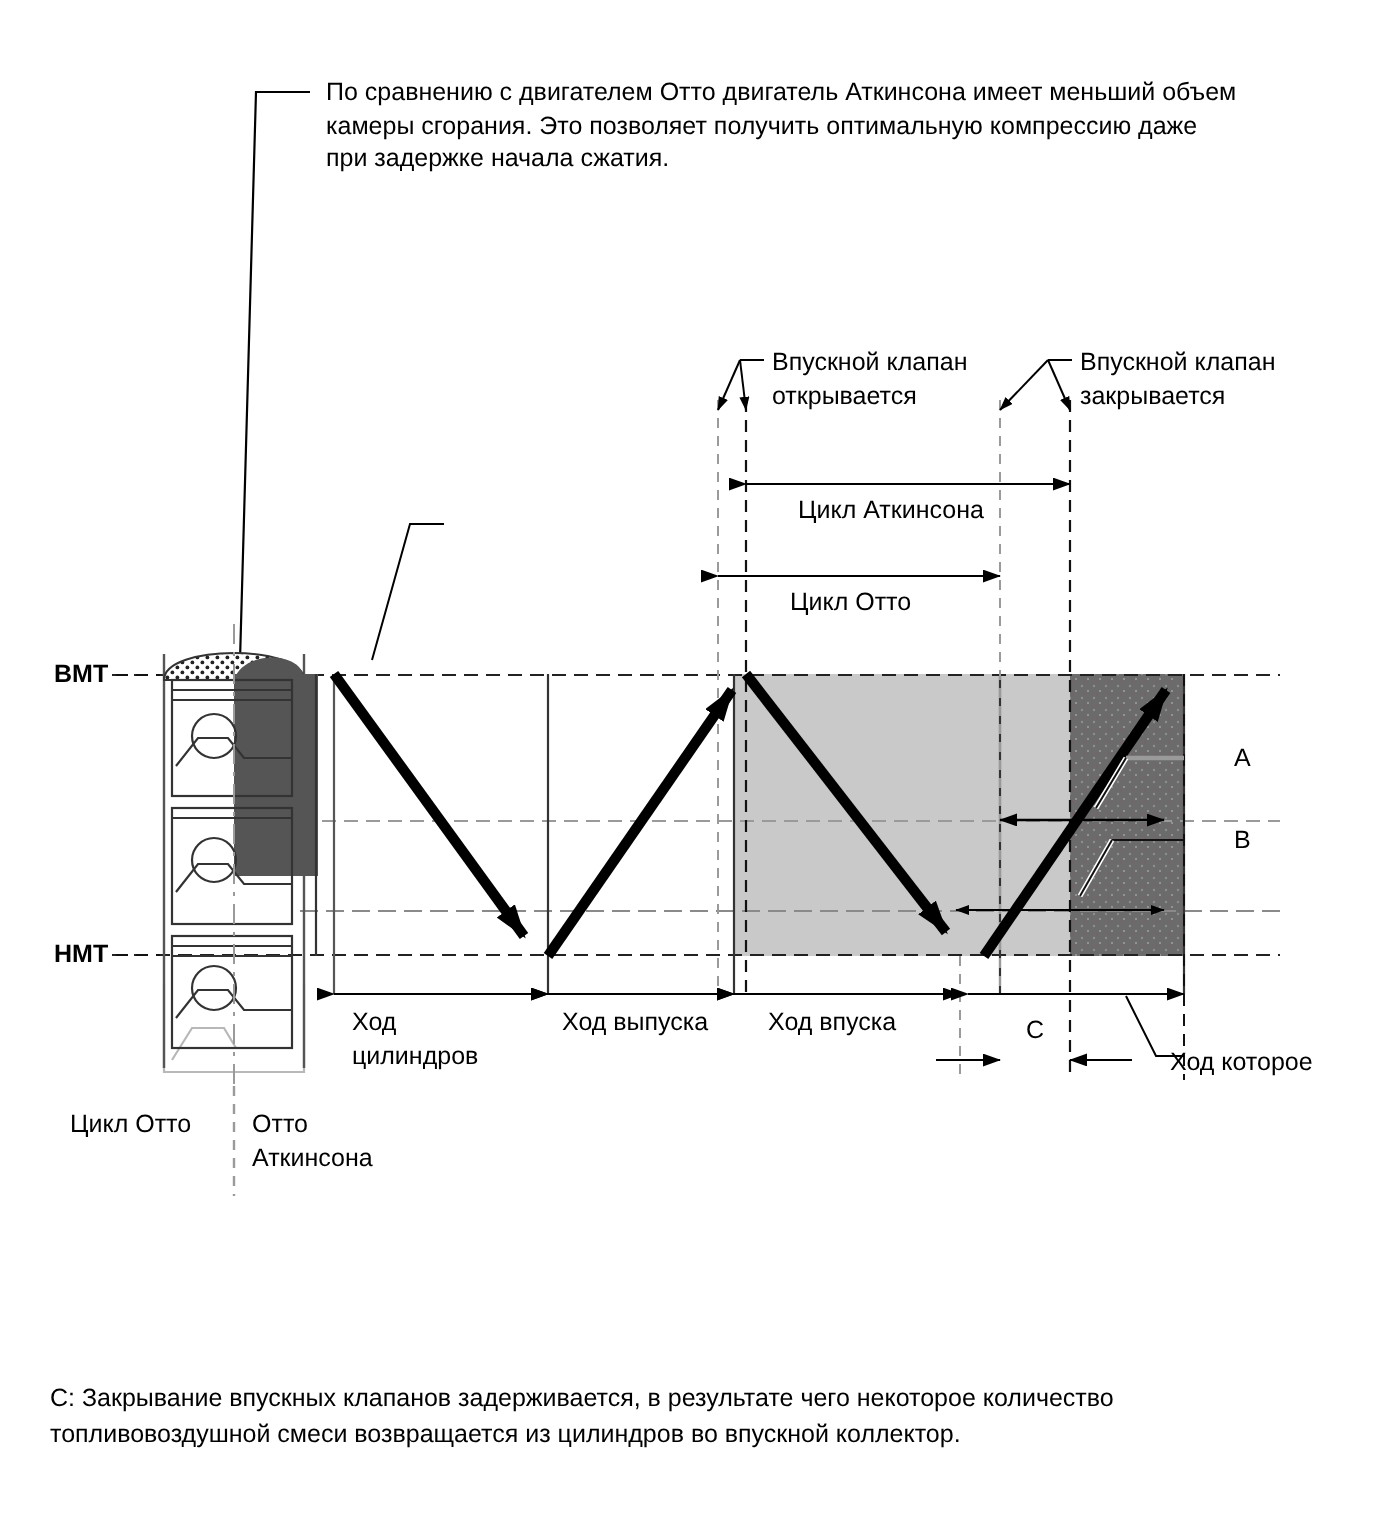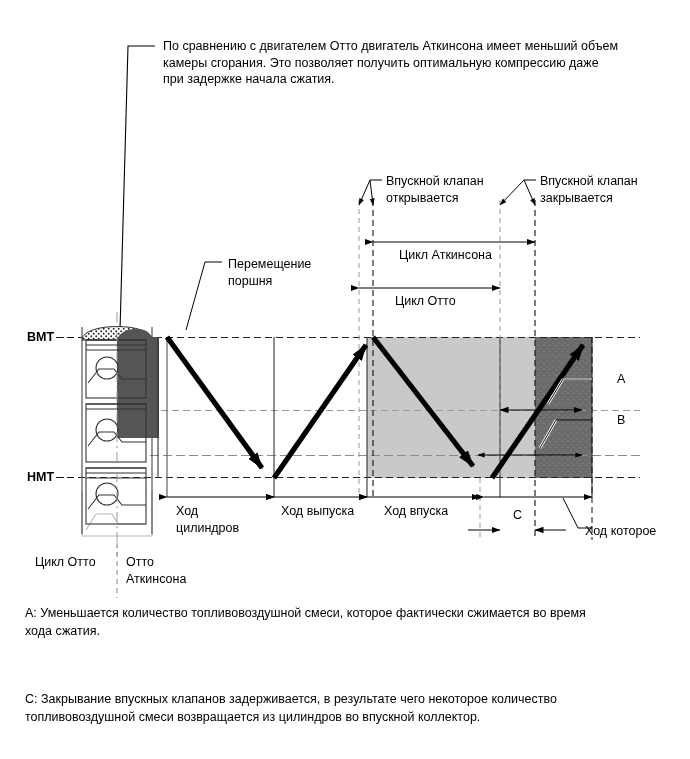--- a/index.html
+++ b/index.html
@@ -210,22 +210,20 @@
   <div class="abs txt" style="left:386px;top:173px;">Впускной клапан
 открывается</div>
 
   <div class="abs txt" style="left:540px;top:173px;">Впускной клапан
 закрывается</div>
 
   <div class="abs txt" style="left:399px;top:247px;">Цикл Аткинсона</div>
 
   <div class="abs txt" style="left:395px;top:293px;">Цикл Отто</div>
 
-  <div class="abs txt" style="left:228px;top:256px;">Перемещение
-поршня</div>
 
   <div class="abs txt" style="left:27px;top:329px;font-weight:bold;">BMT</div>
 
   <div class="abs txt" style="left:27px;top:469px;font-weight:bold;">HMT</div>
 
   <div class="abs txt" style="left:176px;top:503px;">Ход
 цилиндров</div>
 
   <div class="abs txt" style="left:281px;top:503px;">Ход выпуска</div>
 
@@ -237,20 +235,18 @@
 
   <div class="abs txt" style="left:617px;top:371px;">A</div>
 
   <div class="abs txt" style="left:617px;top:412px;">B</div>
 
   <div class="abs txt" style="left:35px;top:554px;">Цикл Отто</div>
 
   <div class="abs txt" style="left:126px;top:554px;">Отто
 Аткинсона</div>
 
-  <div class="abs txt-note" style="left:25px;top:604px;width:640px;">A: Уменьшается количество топливовоздушной смеси, которое фактически сжимается во время
-хода сжатия.</div>
 
 
   <div class="abs txt-note" style="left:25px;top:690px;width:640px;">C: Закрывание впускных клапанов задерживается, в результате чего некоторое количество
 топливовоздушной смеси возвращается из цилиндров во впускной коллектор.</div>
 
 </div>
 
 </body></html>

